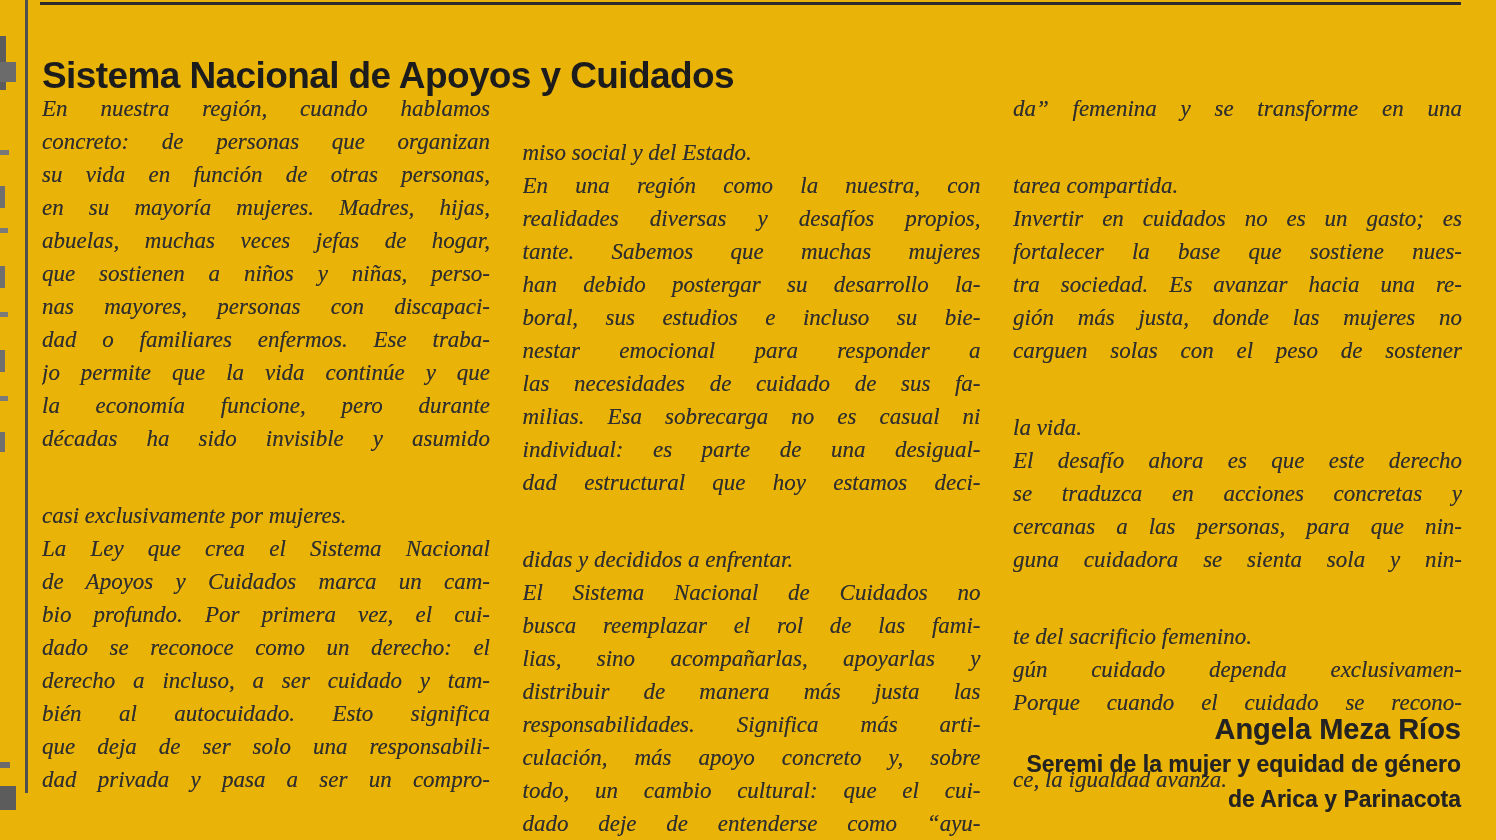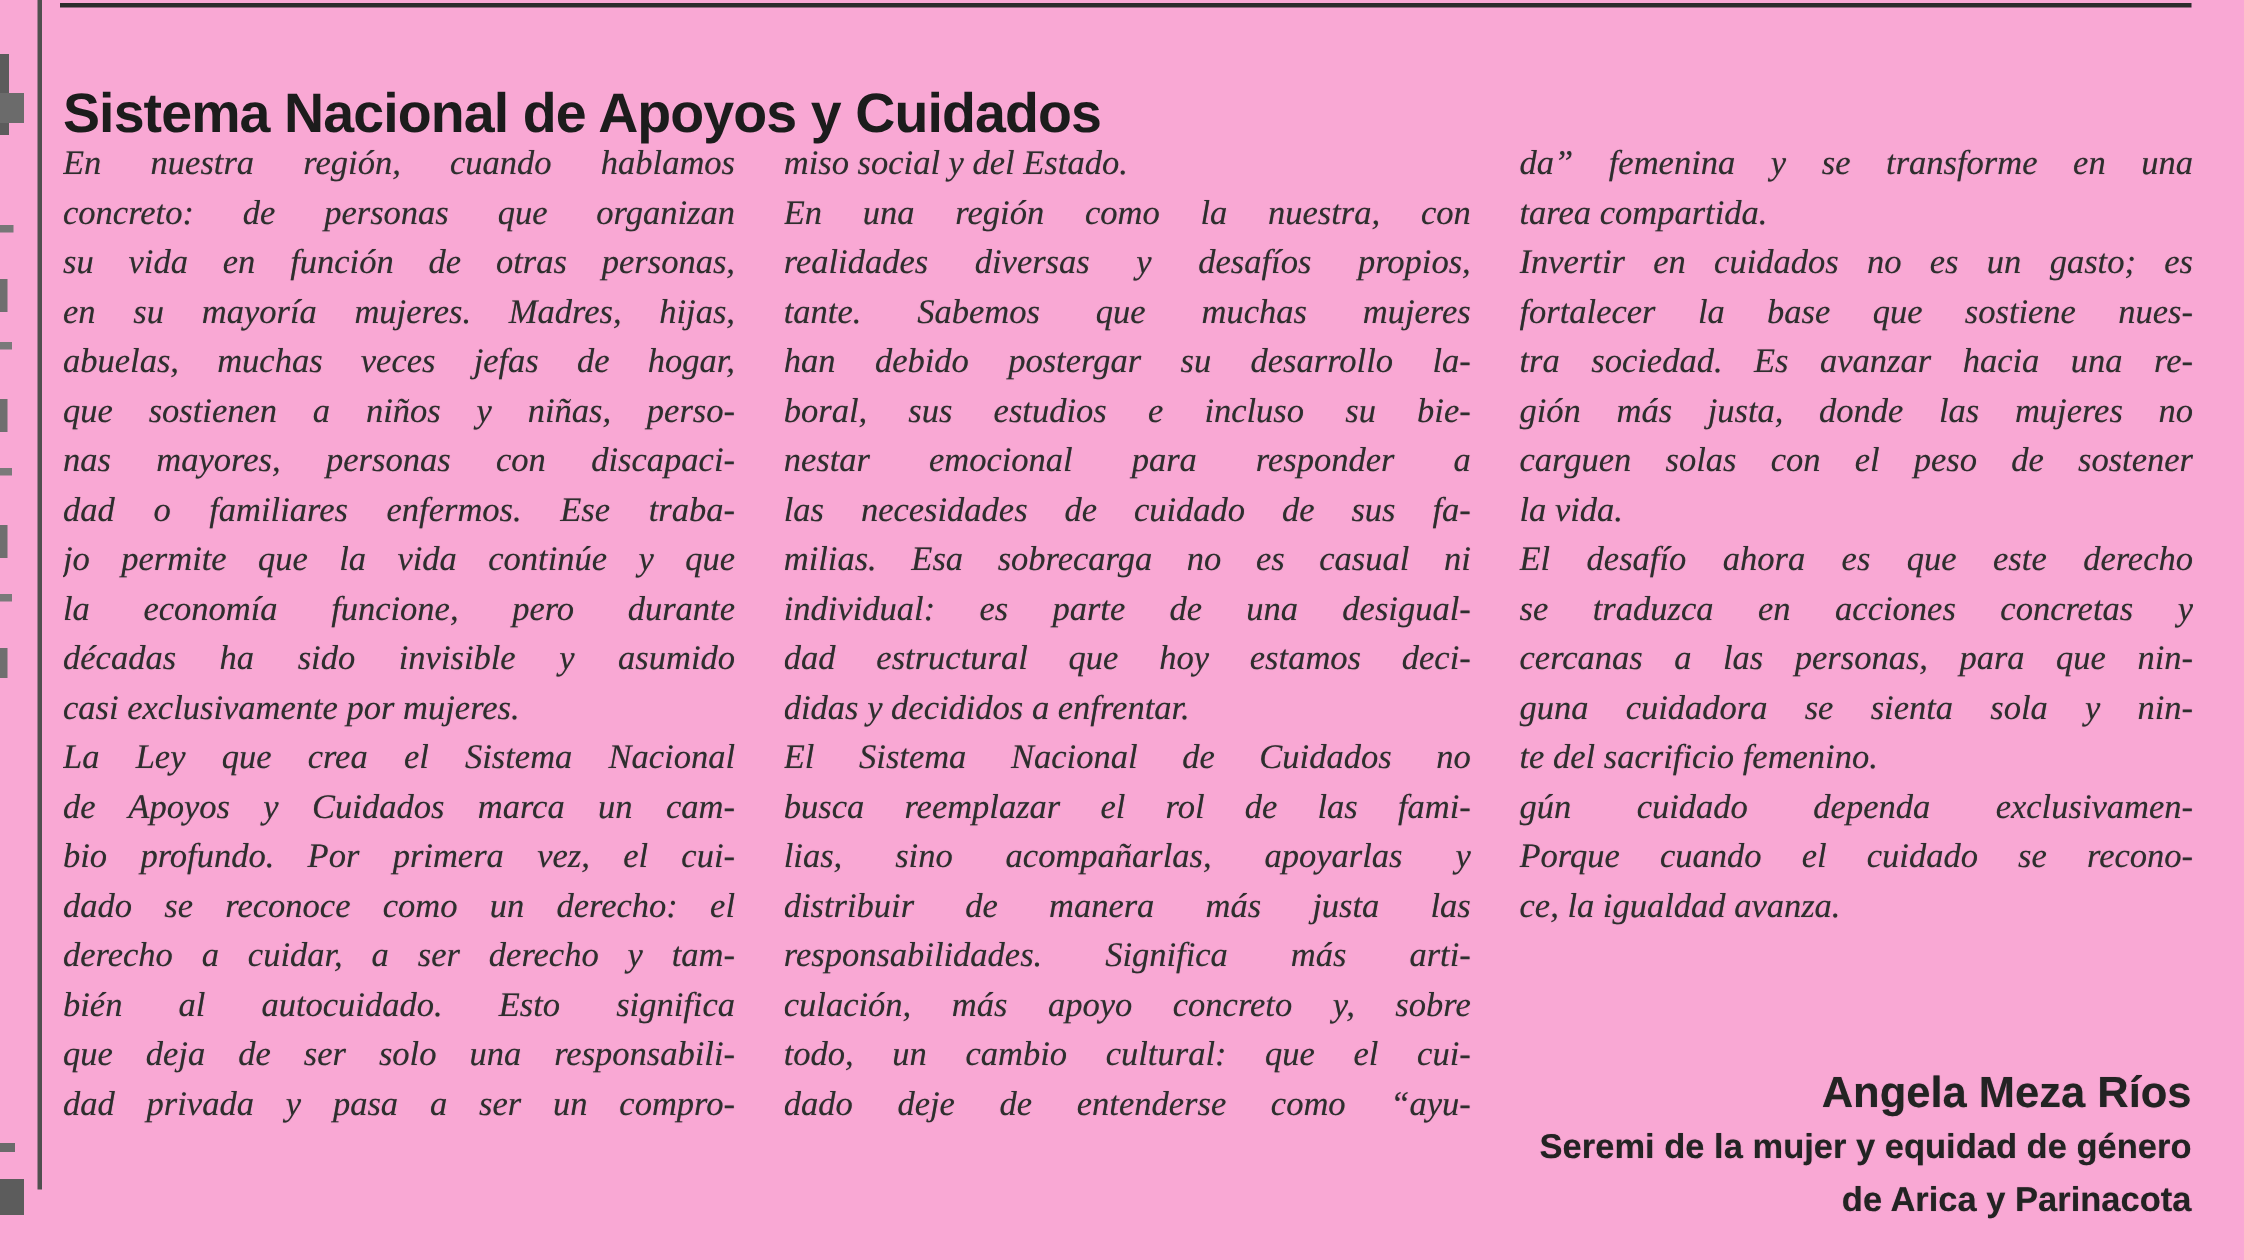--- a/index.html
+++ b/index.html
@@ -1,20 +1,20 @@
 <!DOCTYPE html>
 <html><head>
 <meta charset="utf-8">
 <style>
   html, body { margin: 0; padding: 0; }
   .page {
     position: relative;
     width: 1496px;
     height: 840px;
-    background: #f9a8d4;
+    background: #eab308;
     overflow: hidden;
     font-family: "Liberation Serif", serif;
   }
   
   .top-rule {
     position: absolute; left: 40px; top: 2px;
     width: 1421px; height: 3px; background: #2c2c2c;
   }
   .left-rule {
     position: absolute; left: 25px; top: 0;
@@ -37,21 +37,21 @@
   .col-1 { width: 448px; }
   .col-2 { width: 458px; }
   .col-3 { width: 449px; }
   .tline {
     font-size: 23px; line-height: 33px; height: 33px;
     color: #2e2e2e;
     text-align: justify; text-align-last: justify;
     overflow: hidden;
     text-shadow: 0 0 0.6px rgba(46,46,46,0.55);
   }
-  .tline.end { text-align-last: left; }
+  .tline.end { text-align-last: left; margin-top: 44px; }
   
   .byline {
     position: absolute; right: 35px; top: 712px;
     text-align: right;
     font-family: "Liberation Sans", sans-serif;
     font-weight: bold; color: #232323;
     text-shadow: 0 0 0.6px rgba(35,35,35,0.5);
   }
   .byline-name { font-size: 29px; line-height: 35px; }
   .byline-role { font-size: 23px; line-height: 35px; }
@@ -90,21 +90,21 @@
         <div class="tline">nas mayores, personas con discapaci-</div>
         <div class="tline">dad o familiares enfermos. Ese traba-</div>
         <div class="tline">jo permite que la vida continúe y que</div>
         <div class="tline">la economía funcione, pero durante</div>
         <div class="tline">décadas ha sido invisible y asumido</div>
         <div class="tline end">casi exclusivamente por mujeres.</div>
         <div class="tline">La Ley que crea el Sistema Nacional</div>
         <div class="tline">de Apoyos y Cuidados marca un cam-</div>
         <div class="tline">bio profundo. Por primera vez, el cui-</div>
         <div class="tline">dado se reconoce como un derecho: el</div>
-        <div class="tline">derecho a cuidar, a ser derecho y tam-</div>
+        <div class="tline">derecho a incluso, a ser cuidado y tam-</div>
         <div class="tline">bién al autocuidado. Esto significa</div>
         <div class="tline">que deja de ser solo una responsabili-</div>
         <div class="tline">dad privada y pasa a ser un compro-</div>
       </div>
       <div class="col col-2">
         <div class="tline end">miso social y del Estado.</div>
         <div class="tline">En una región como la nuestra, con</div>
         <div class="tline">realidades diversas y desafíos propios,</div>
         <div class="tline">tante. Sabemos que muchas mujeres</div>
         <div class="tline">han debido postergar su desarrollo la-</div>

